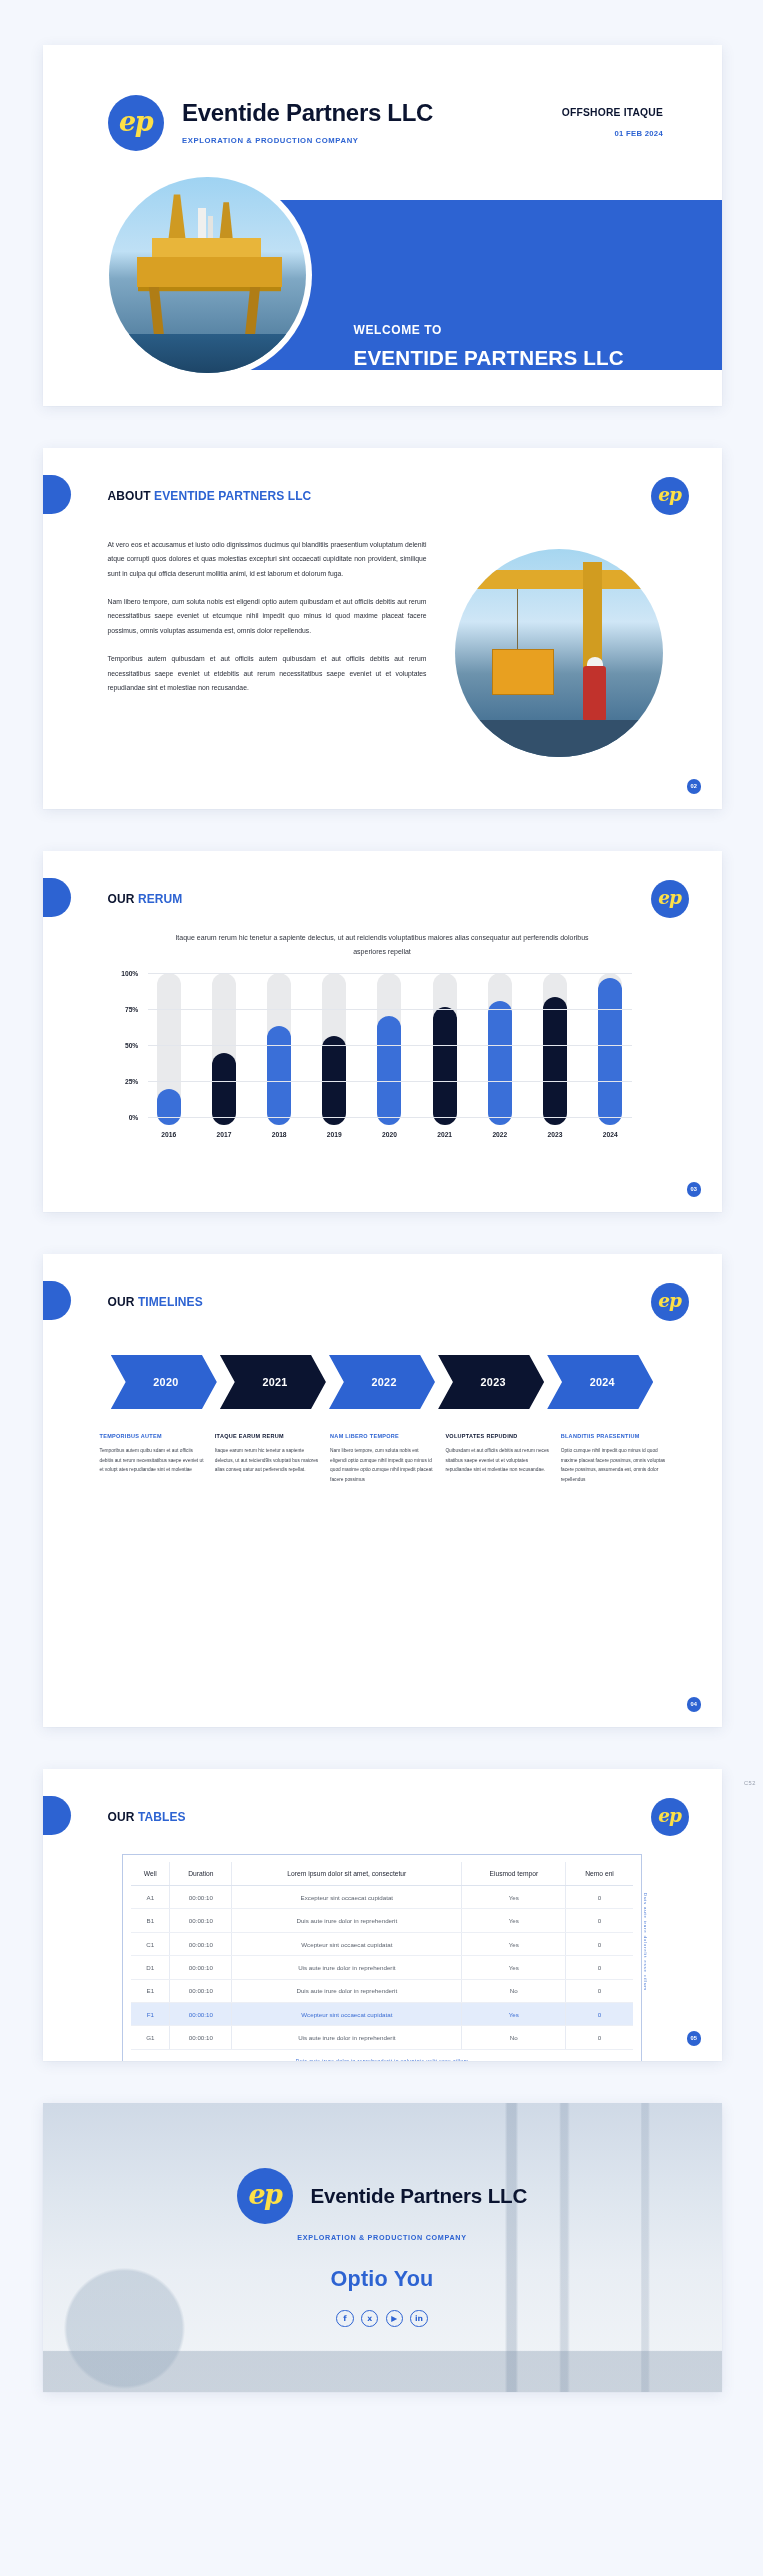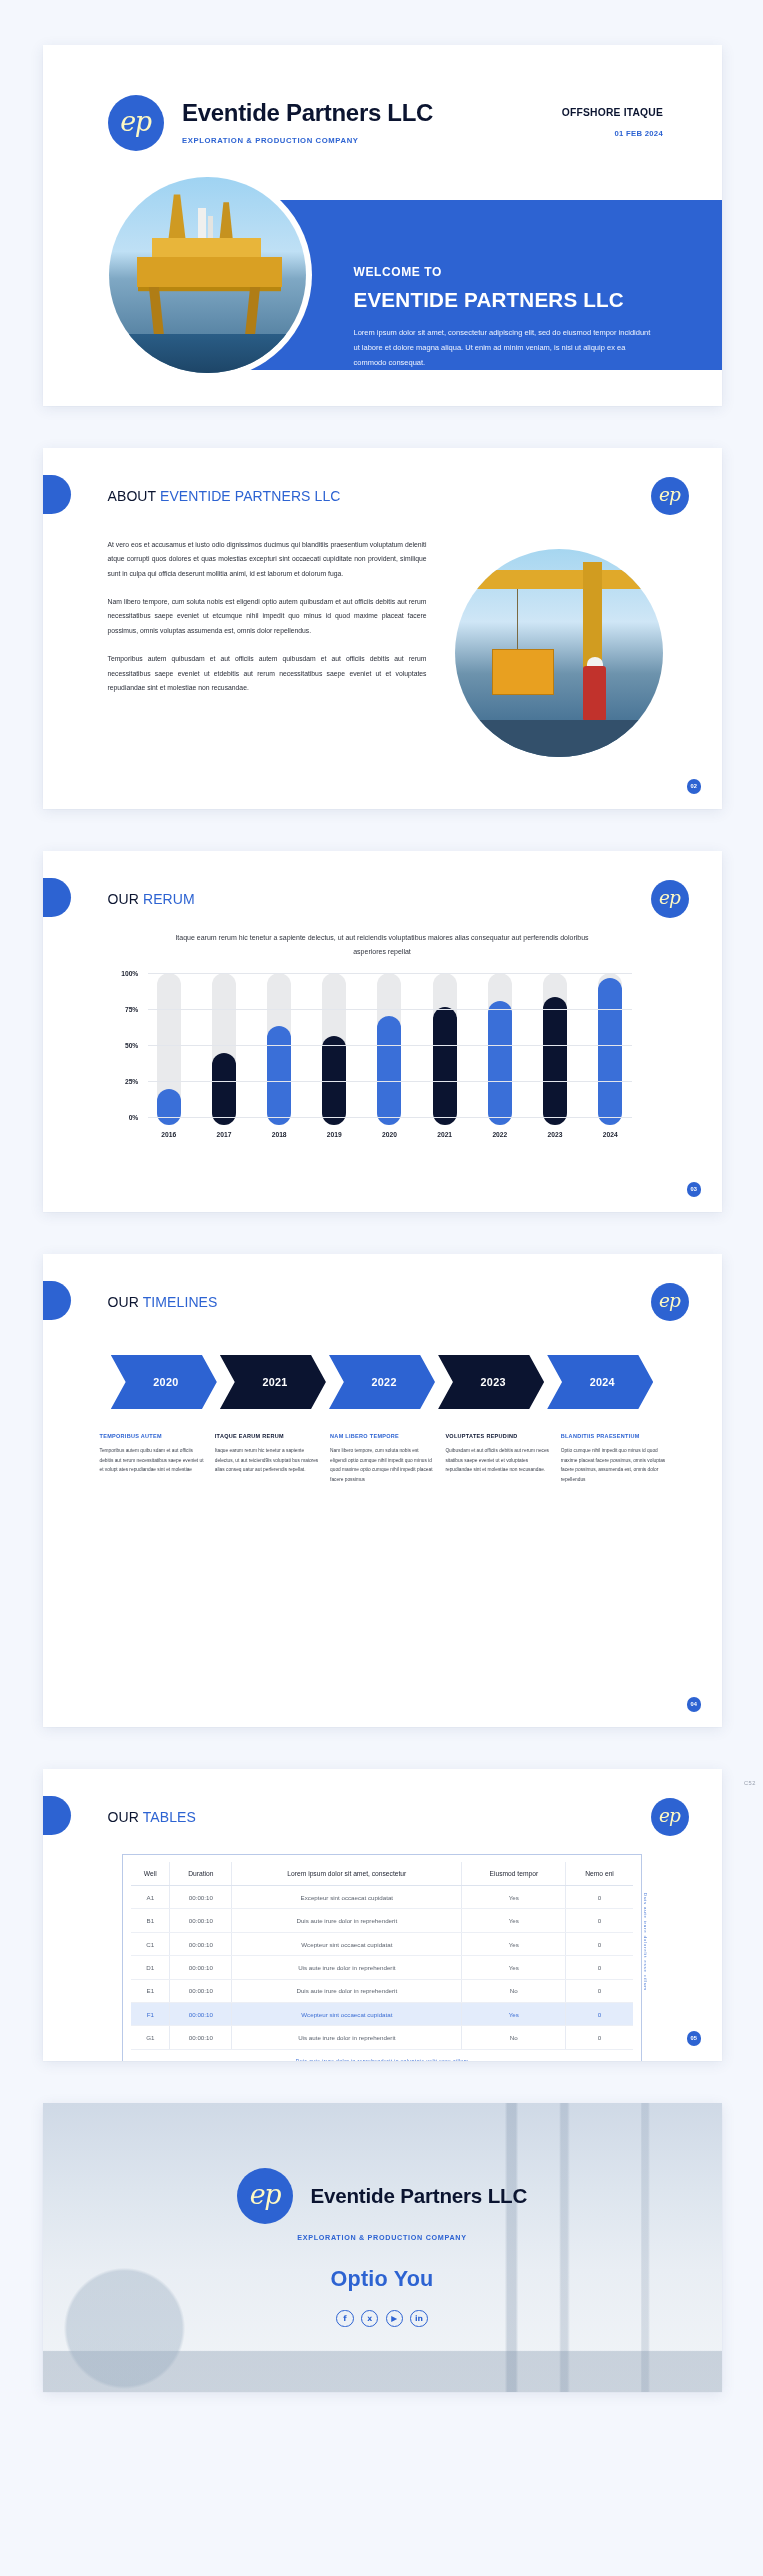--- a/index.html
+++ b/index.html
@@ -37,22 +37,22 @@
   .logo-circle {
     width: 56px; height: 56px; border-radius: 50%;
     background: #2d63d2;
     display: flex; align-items: center; justify-content: center;
     flex: 0 0 auto;
   }
   .logo-circle.sm { width: 38px; height: 38px; }
   .logo-glyph {
     font-family: "DejaVu Serif", serif;
     font-style: italic;
-    font-weight: 400;
-    color: #fef9c3;
+    font-weight: 700;
+    color: #fde047;
     font-size: 27px;
     line-height: 1;
     letter-spacing: -1.5px;
     transform: translateY(-1px);
   }
   .logo-circle.sm .logo-glyph { font-size: 18.5px; letter-spacing: -1px; }
   .cover-brand { margin-left: 18.5px; }
   .cover-brand h1 {
     font-size: 24px; font-weight: 700; color: #0b1430;
     letter-spacing: -0.3px; line-height: 1.1;
@@ -167,21 +167,21 @@
     padding: 29px 33px 0 65px;
   }
   .blue-tab {
     position: absolute;
     left: 0; top: 27px;
     width: 28px; height: 39px;
     background: #2d63d2;
     border-radius: 0 20.6px 20.6px 0;
   }
   .sec-head h2 {
-    font-size: 14px; font-weight: 400; color: #0b1430;
+    font-size: 12px; font-weight: 700; color: #0b1430;
     letter-spacing: 0.1px;
   }
   .sec-head h2 .accent { color: #2d63d2; }
   .sec-logo { margin-left: auto; }
 
   .page-num {
     position: absolute;
     right: 20.6px; bottom: 15.5px;
     width: 14.4px; height: 14.4px; border-radius: 50%;
     background: #2d63d2; color: #fff;
@@ -437,21 +437,20 @@
           <div class="deck"></div>
           <div class="leg-l"></div>
           <div class="leg-r"></div>
           <div class="sea"></div>
         </div>
       </div>
     </div>
     <div class="banner-text">
       <div class="kicker">WELCOME TO</div>
       <h2>EVENTIDE PARTNERS LLC</h2>
-      <p>Lorem ipsum dolor sit amet, consectetur adipiscing elit, sed do eiusmod tempor incididunt ut labore et dolore magna aliqua. Ut enim ad minim veniam, is nisi ut aliquip ex ea commodo consequat.</p>
     </div>
   </div>
 </section>
 
 <section class="slide" id="slide-about">
   <div class="blue-tab"></div>
   <div class="sec-head">
     <h2>
       <span>ABOUT</span>
       <span class="accent">EVENTIDE PARTNERS LLC</span>

